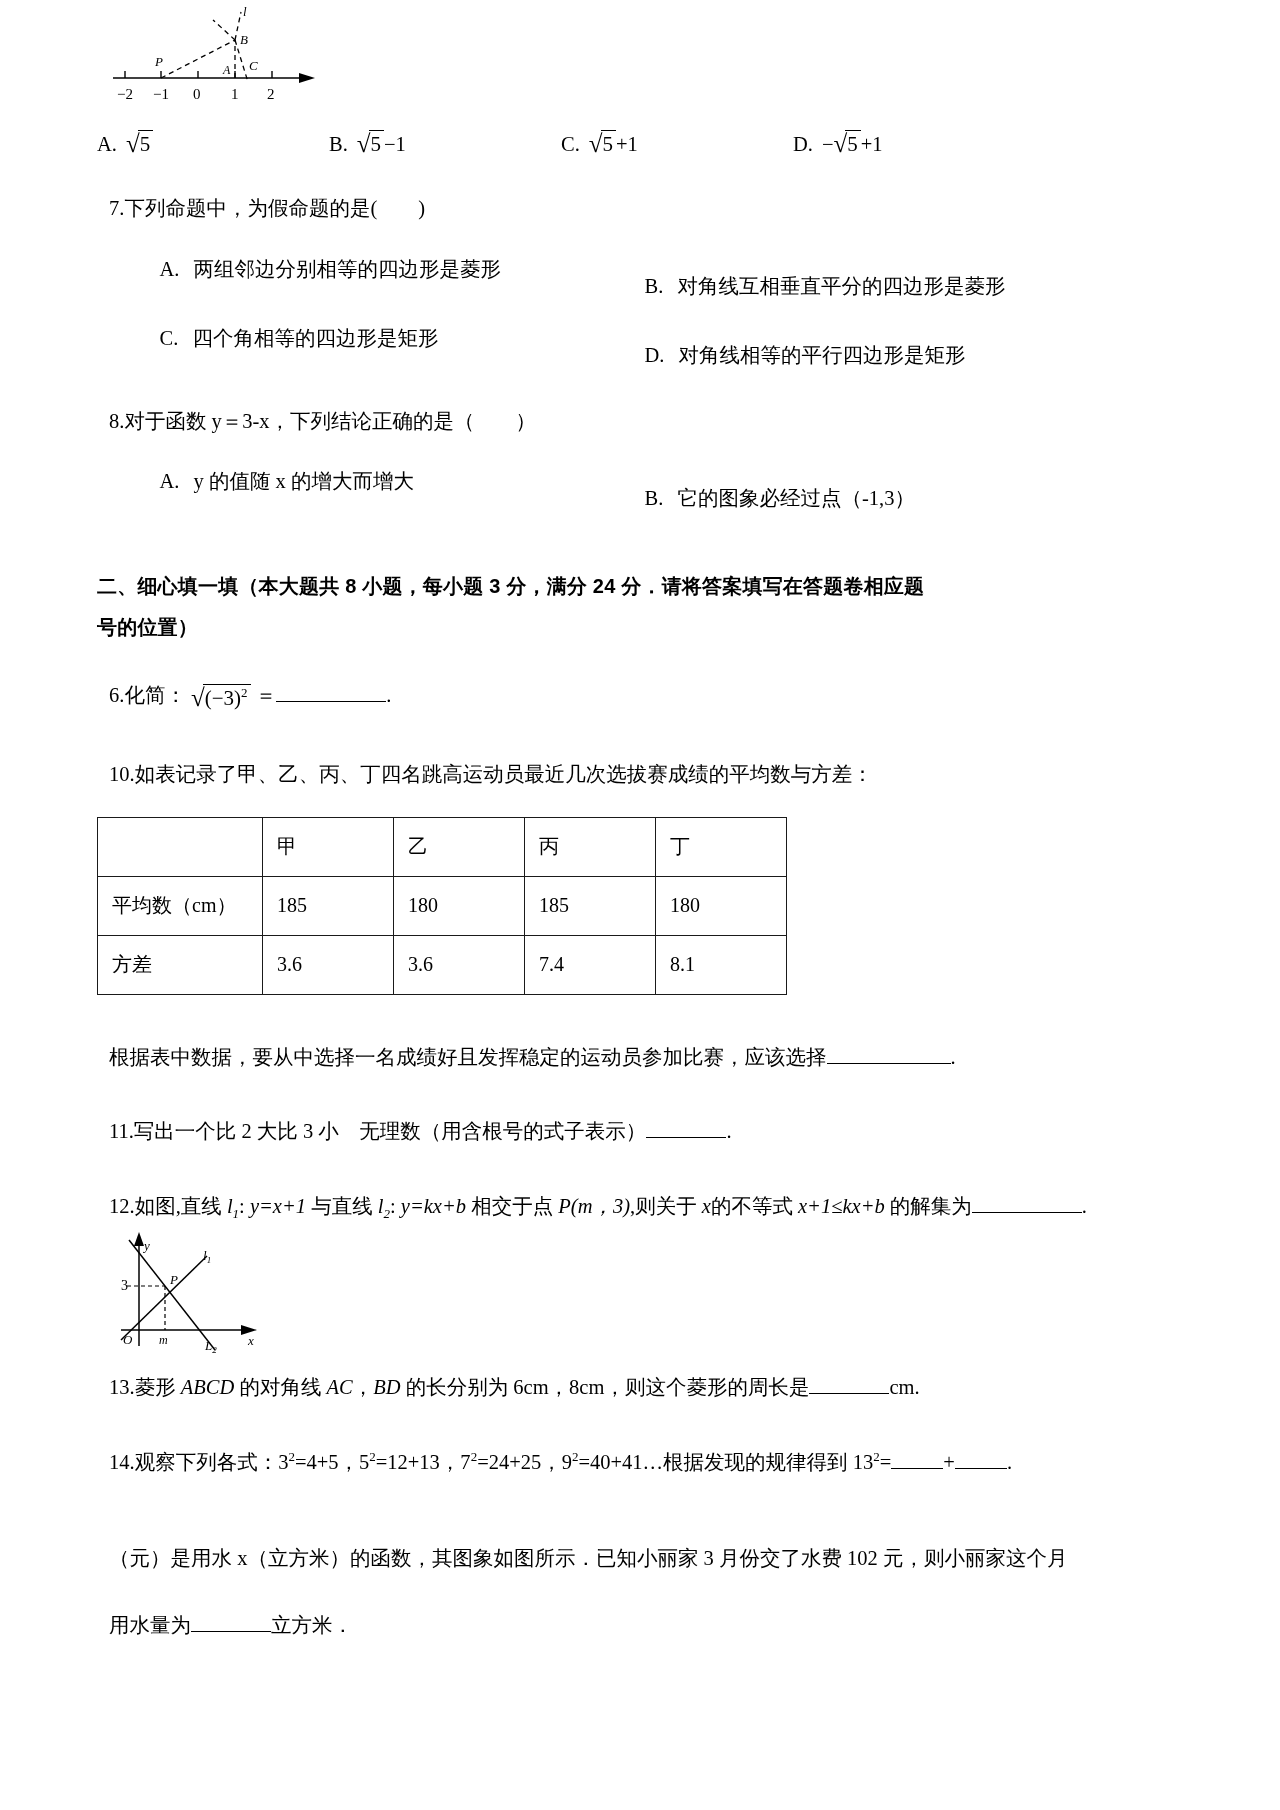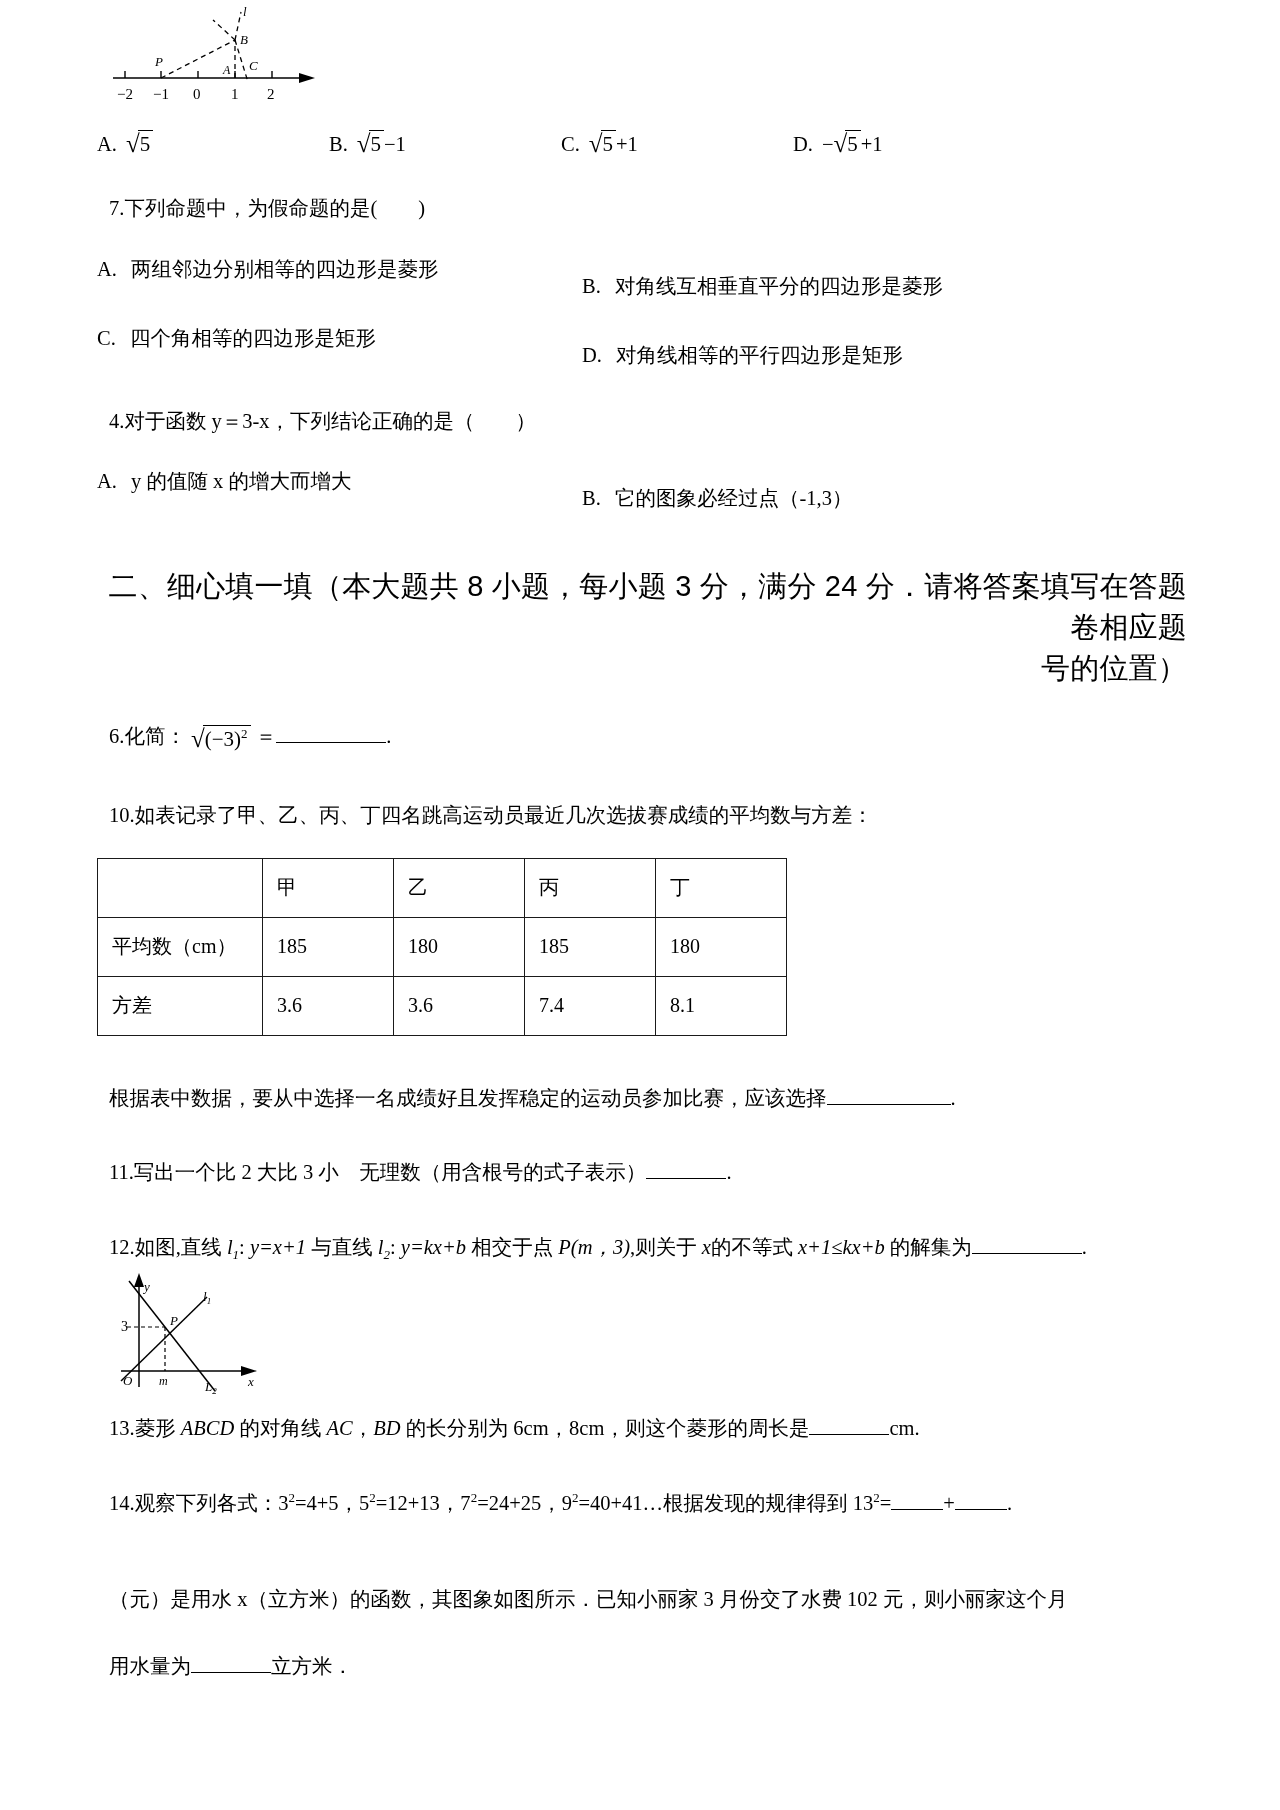--- a/index.html
+++ b/index.html
@@ -49,20 +49,21 @@
     align-items: flex-end;
   }
   .choices .col-a { width: 232px; }
   .choices .col-b { width: 232px; }
   .letter { margin-right: 9px; }
 
   .choices2 {
     display: flex;
     width: 100%;
     font-size: 20.5px;
+    justify-content: center;
   }
   .choices2 .c1 { width: 485px; }
   .choices2 .c2 { width: 480px; margin-top: 17px; }
 
   
   .radical {
     display: inline-flex;
     align-items: stretch;
     position: relative;
     font-size: 21px;
@@ -89,25 +90,24 @@
   .sub {
     font-size: 13px;
     vertical-align: sub;
     line-height: 0;
   }
   .ital { font-style: italic; }
 
   
   .section-head {
     font-family: "Liberation Sans", "DejaVu Sans", sans-serif;
-    font-weight: normal;
-    font-size: 29px;
+    font-weight: bold;
+    font-size: 20px;
     line-height: 41px;
     letter-spacing: 0.2px;
-    text-align: right;
   }
 
   
   .blank {
     display: inline-block;
     border-bottom: 1.3px solid #000;
     vertical-align: baseline;
   }
   .b-sm { width: 52px; }
   .b-md { width: 80px; }
@@ -234,21 +234,21 @@
         <span>四个角相等的四边形是矩形</span>
       </div>
       <div class="c2">
         <span class="letter">D.</span>
         <span>对角线相等的平行四边形是矩形</span>
       </div>
     </div>
 
     <div class="spacer-30"></div>
 
-    <p class="qline">4.对于函数 y＝3-x，下列结论正确的是（　　）</p>
+    <p class="qline">8.对于函数 y＝3-x，下列结论正确的是（　　）</p>
     <div class="spacer-24"></div>
     <div class="choices2">
       <div class="c1">
         <span class="letter">A.</span>
         <span>y 的值随 x 的增大而增大</span>
       </div>
       <div class="c2">
         <span class="letter">B.</span>
         <span>它的图象必经过点（-1,3）</span>
       </div>

